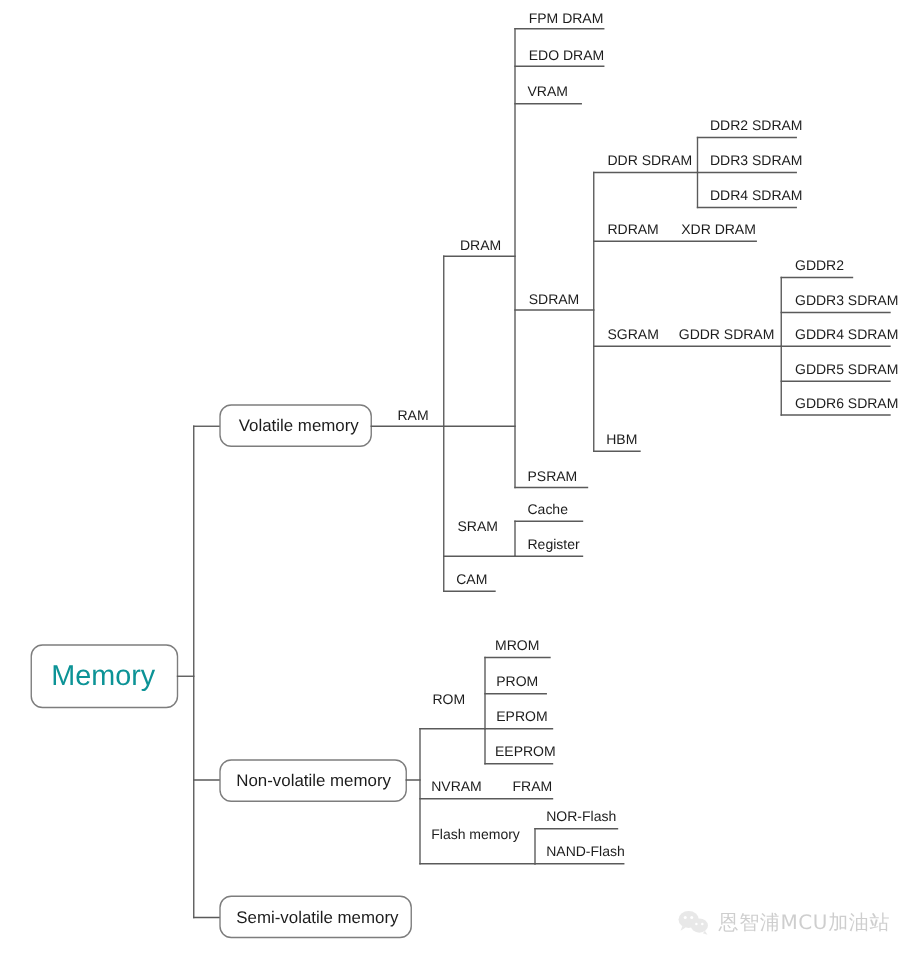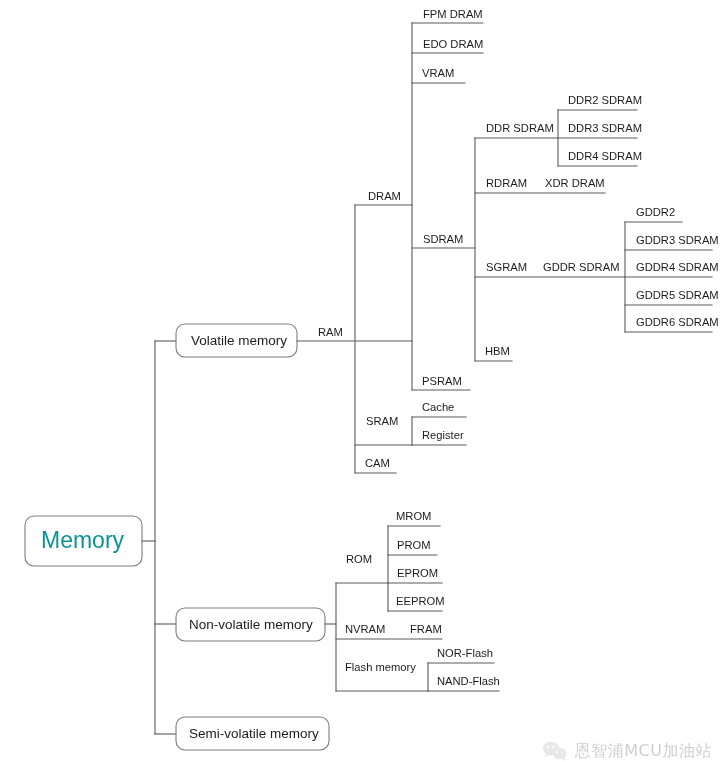--- a/index.html
+++ b/index.html
@@ -45,21 +45,21 @@
     dominant-baseline: middle;
   }
   .leaf-label {
     font-family: "Liberation Sans", sans-serif;
     font-size: 11.2px;
     fill: #1c1c1c;
   }
   .watermark {
     position: absolute;
     right: 14px;
-    bottom: 0;
+    bottom: 13px;
     display: flex;
     align-items: center;
     gap: 7px;
     opacity: 0.42;
     user-select: none;
   }
   .watermark-text {
     font-family: "DejaVu Sans", sans-serif;
     font-size: 16px;
     color: #8d8d8d;

